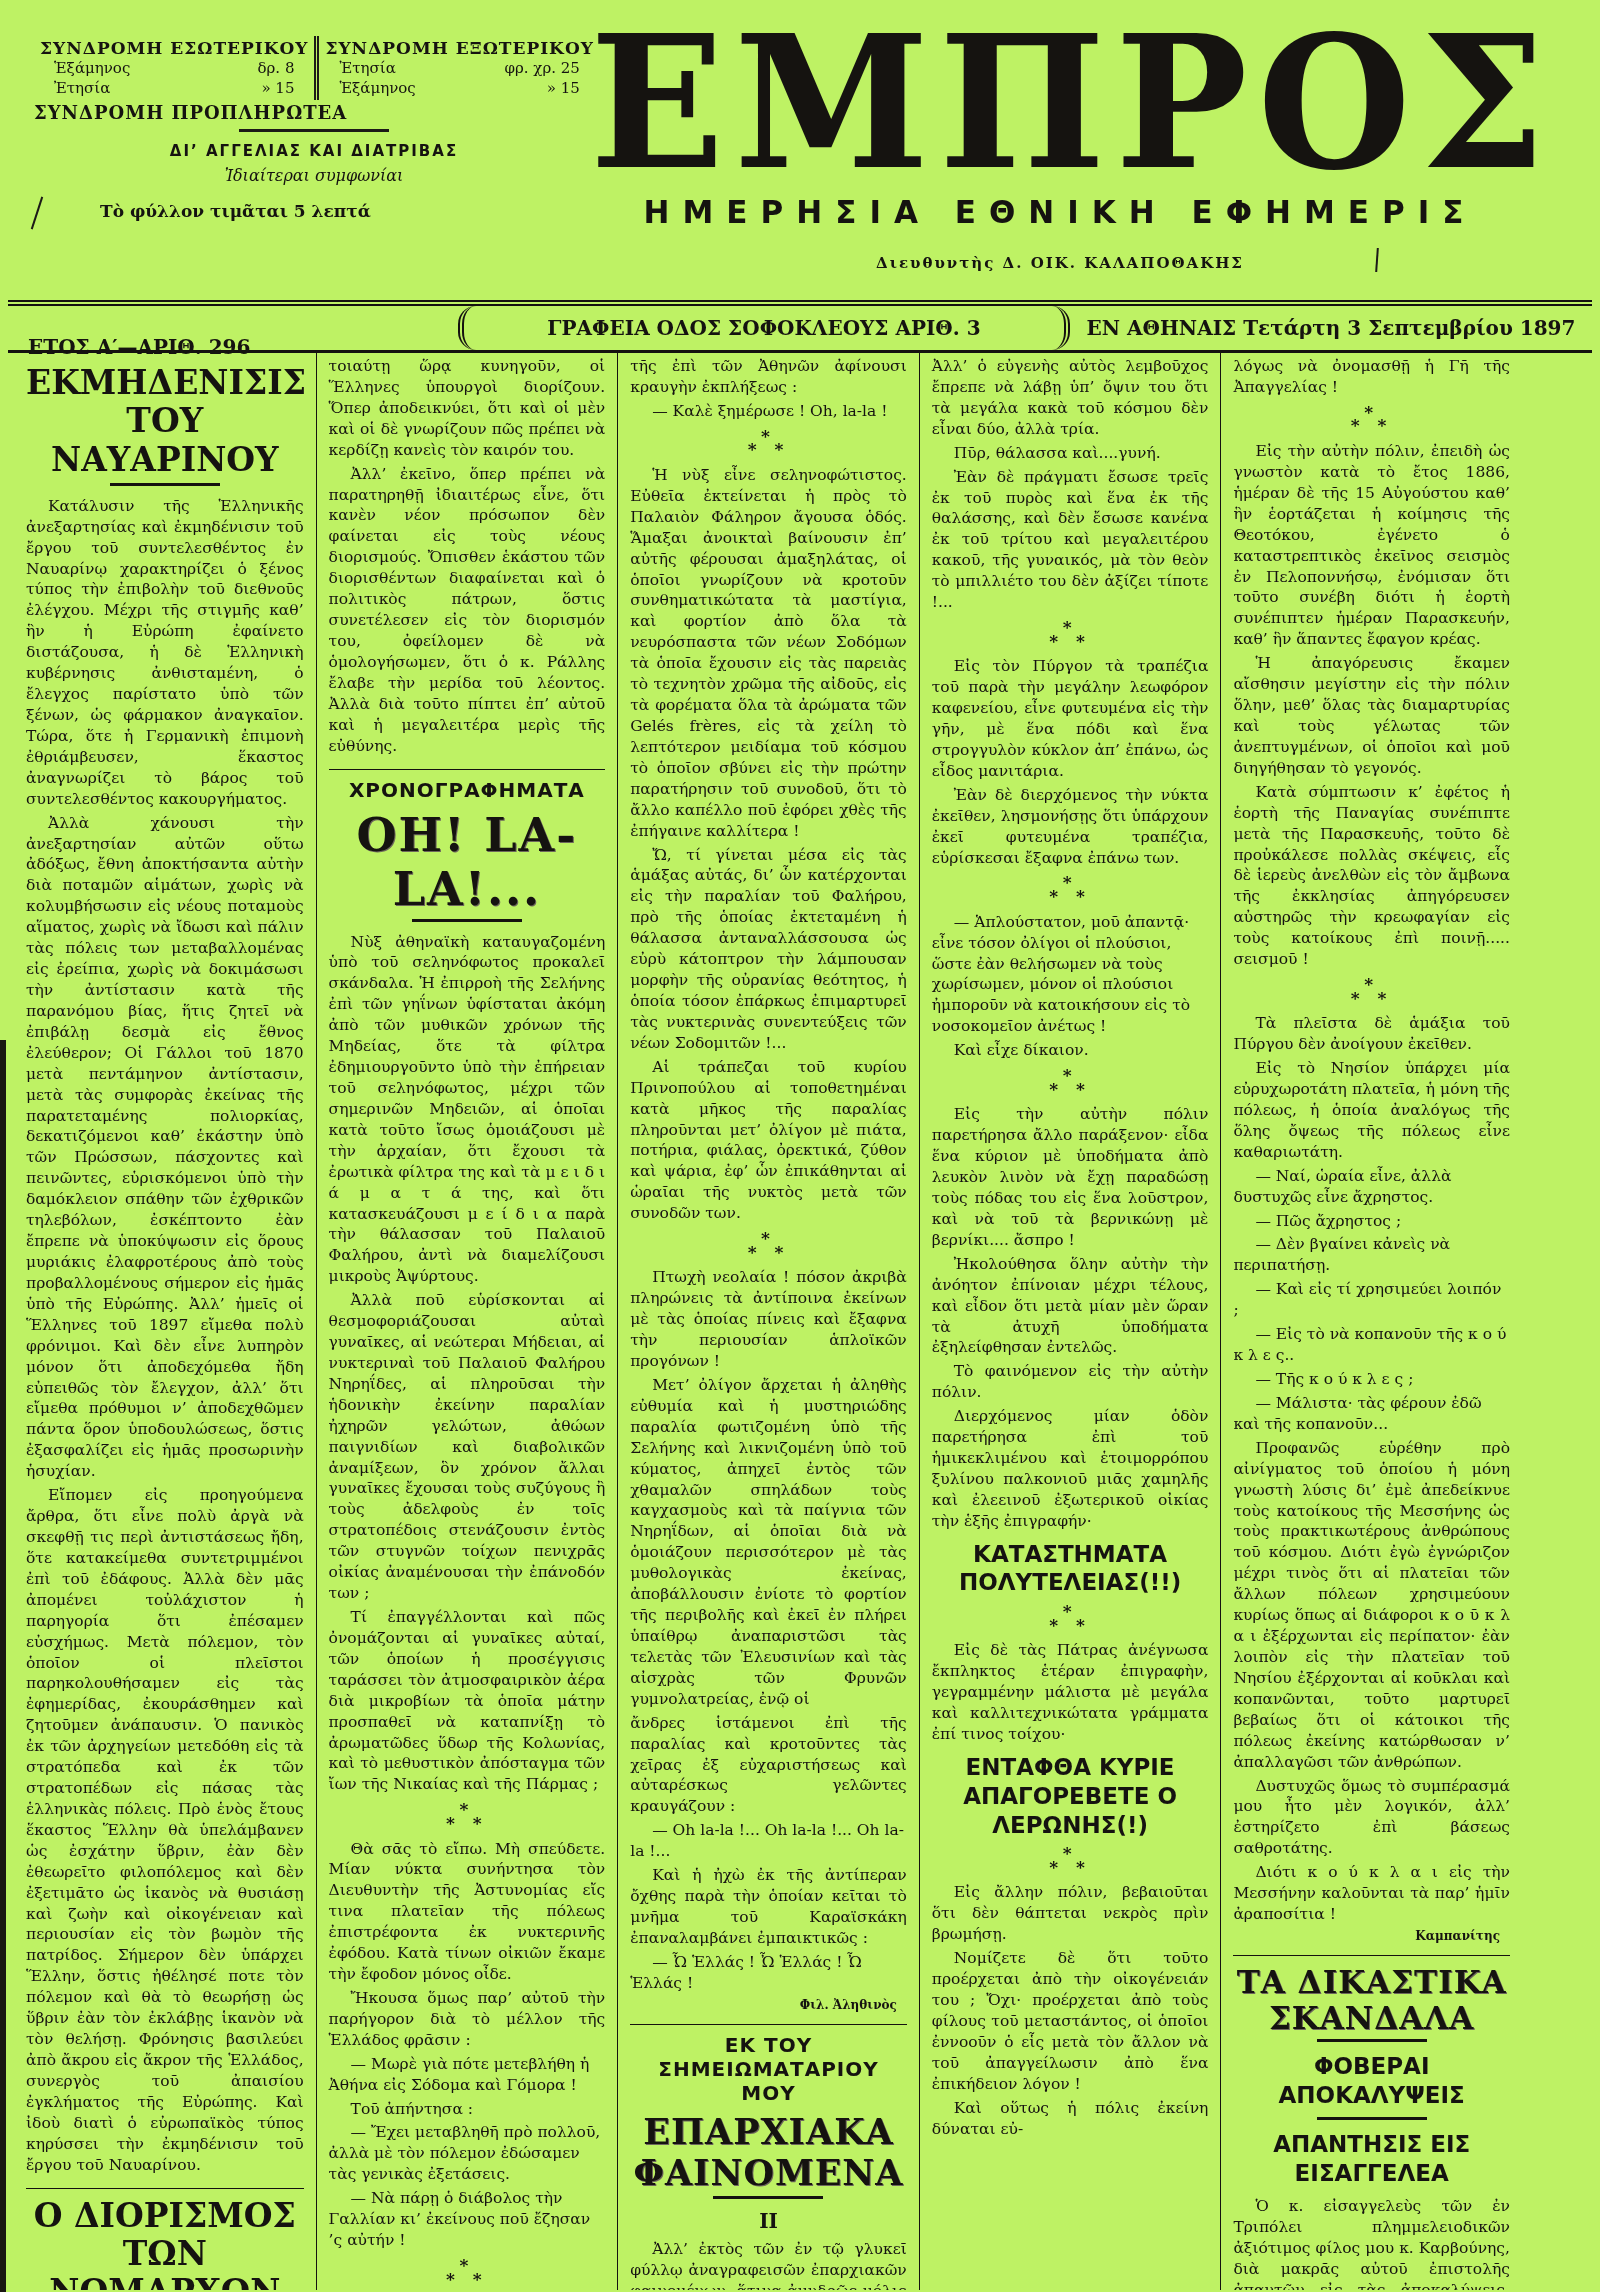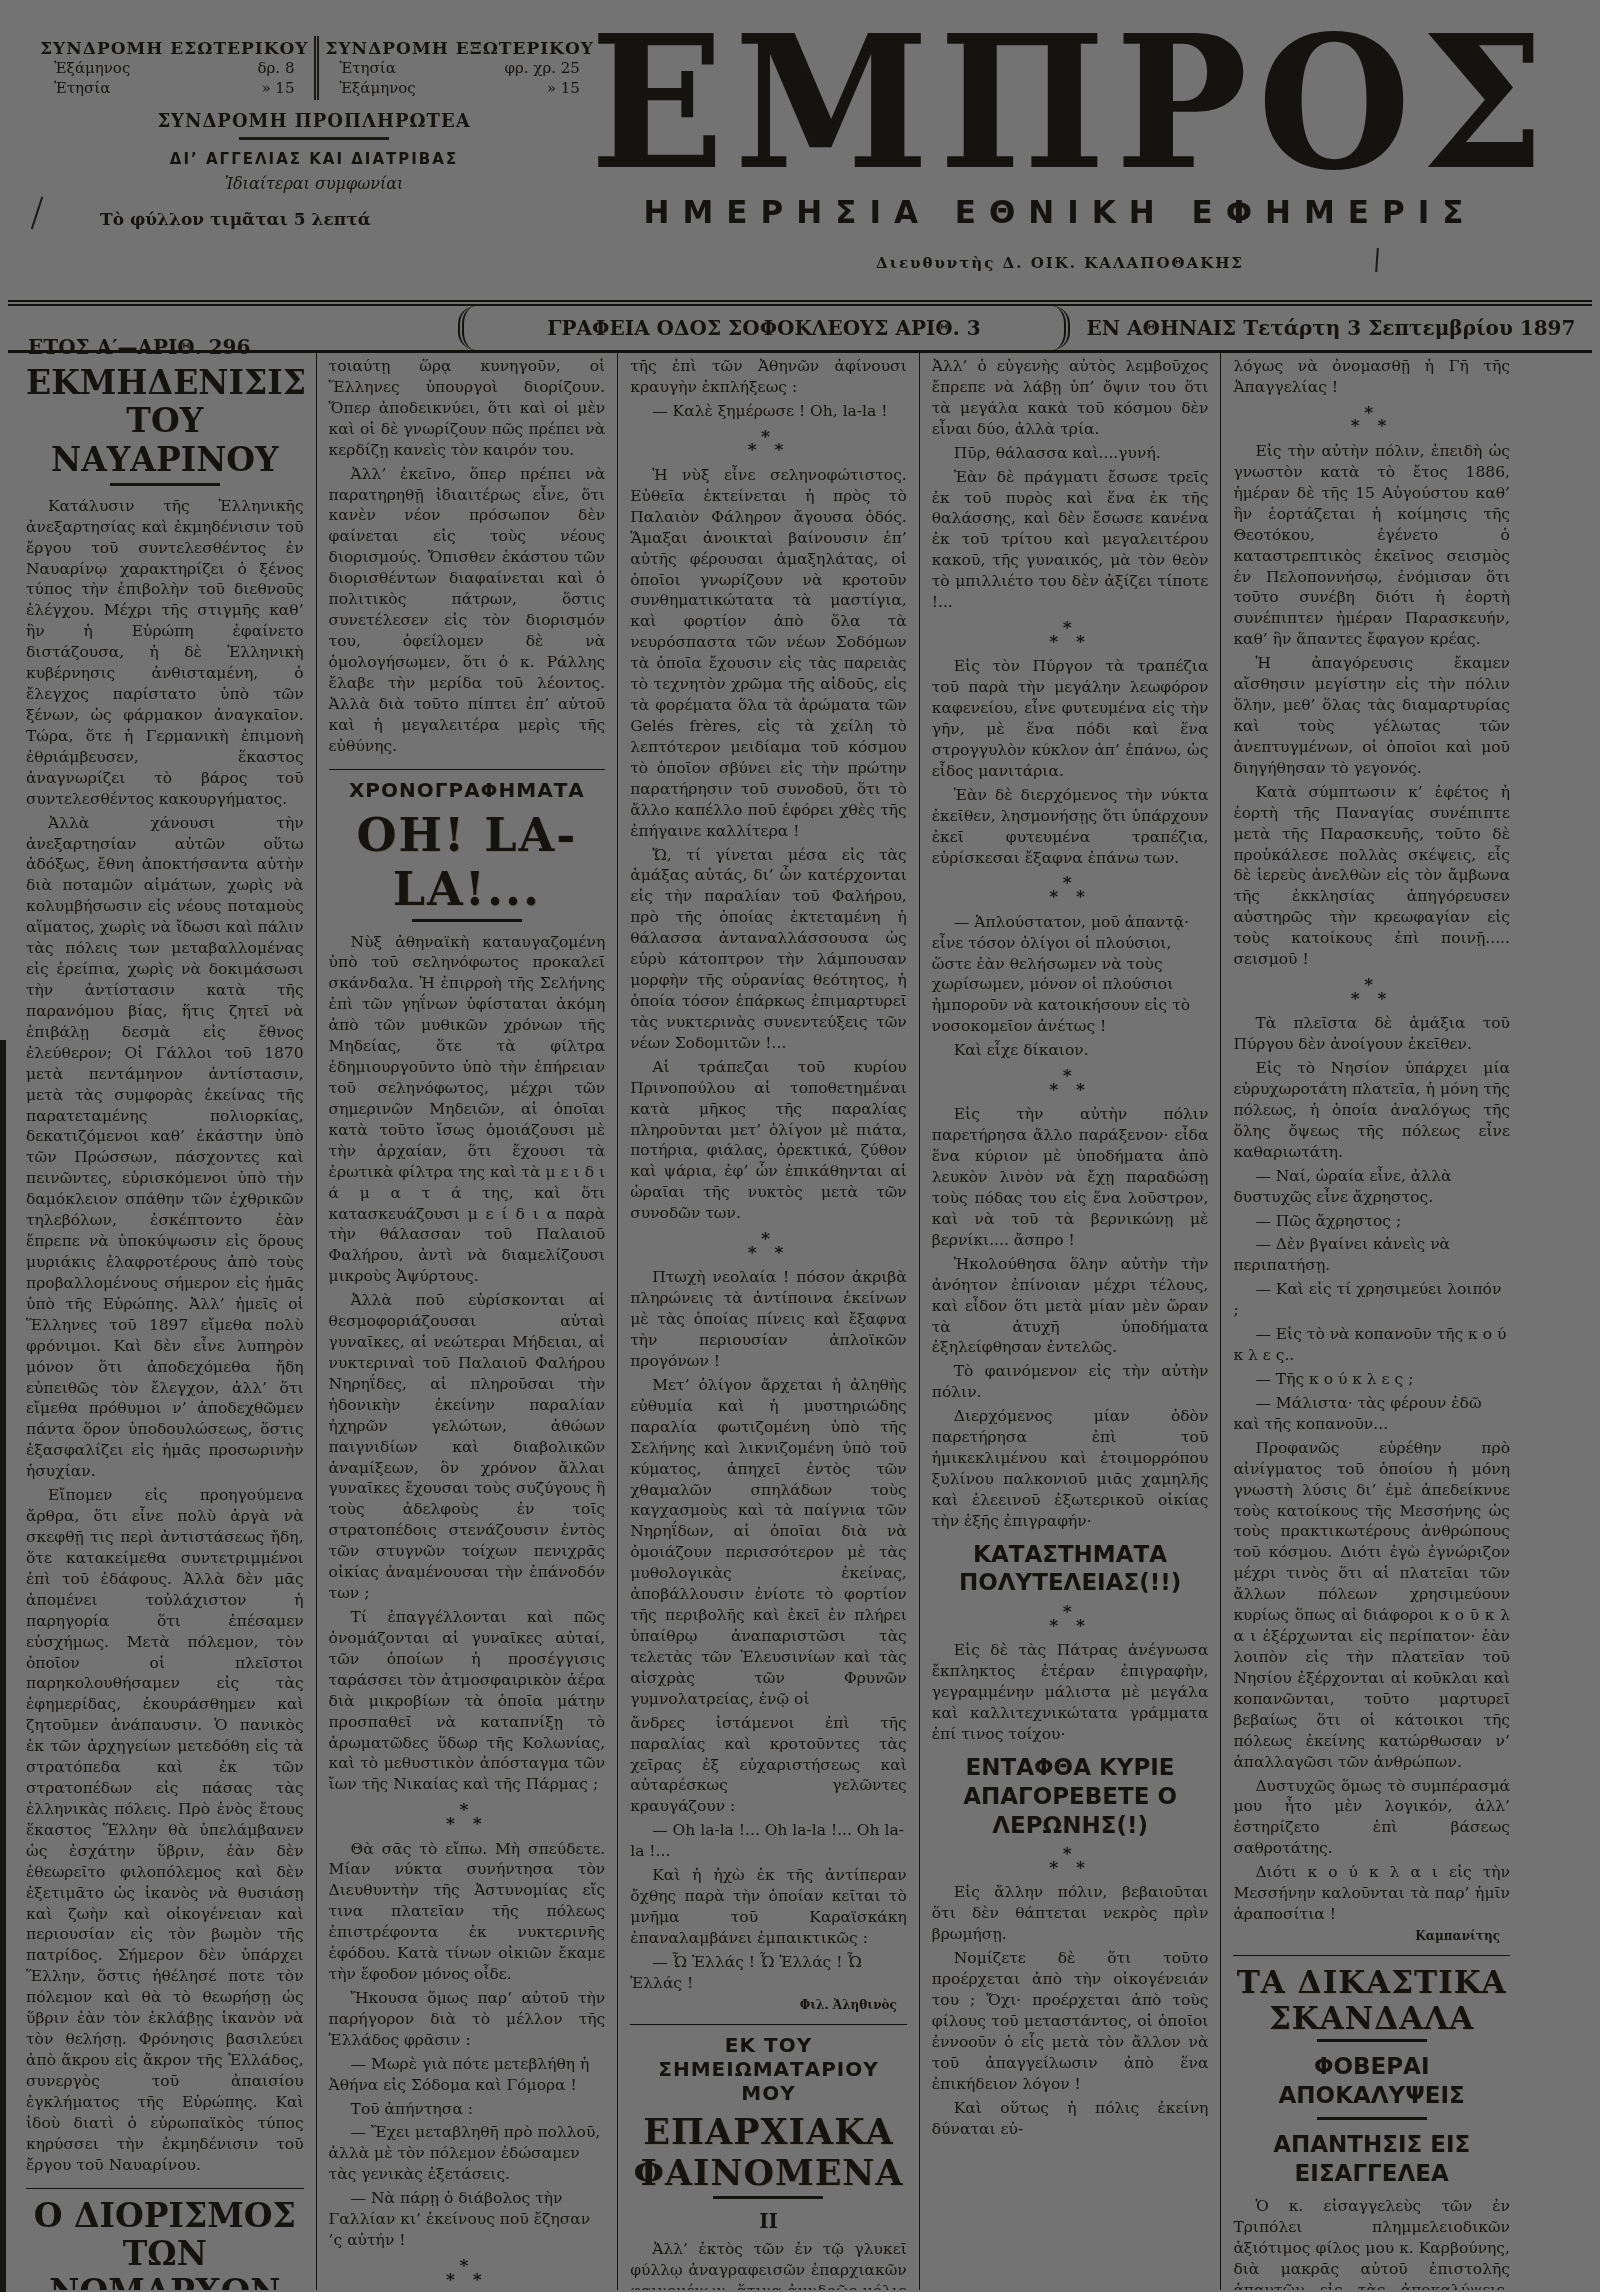--- a/index.html
+++ b/index.html
@@ -1,27 +1,27 @@
 <!DOCTYPE html>
 <html lang="el"><head>
 <meta charset="utf-8">
 <title>ΕΜΠΡΟΣ</title>
 <style>
   html,body{margin:0;padding:0;background:#d8d4c8;}
-  .page{position:relative;width:1600px;height:2292px;background:#737373;color:#151310;
+  .page{position:relative;width:1600px;height:2292px;background:#bef264;color:#151310;
         font-family:"DejaVu Serif", serif;overflow:hidden;margin:0 auto;
         box-shadow:0 0 12px rgba(0,0,0,.4);}
   
   .mast-left{position:absolute;left:34px;top:36px;width:560px;}
   .sub-row{display:flex;}
   .sub-box{width:50%;padding:2px 6px;text-align:center;}
   .sub-box + .sub-box{border-left:5px double #1c1a17;}
   .sub-title{font-weight:bold;font-size:17px;letter-spacing:1px;white-space:nowrap;}
   .sub-line{display:flex;justify-content:space-between;font-size:15px;padding:1px 14px;}
-  .prepaid{margin-top:10px;text-align:center;font-weight:bold;font-size:18px;letter-spacing:1px;}
+  .prepaid{margin-top:2px;font-weight:bold;font-size:18px;letter-spacing:1px;}
   .squiggle{width:150px;margin:6px auto;border-top:3px solid #1c1a17;}
   .ads-line{text-align:center;font-family:"DejaVu Sans",sans-serif;font-size:15px;font-weight:bold;letter-spacing:2px;margin-top:10px;}
   .ads-note{text-align:center;font-size:16px;font-style:italic;margin-top:6px;}
   .price-line{margin-top:16px;font-size:17px;font-weight:bold;padding-left:66px;}
   .slash-mark{position:absolute;left:2px;top:160px;width:2px;height:34px;background:#1c1a17;transform:rotate(18deg);}
   .mast-right{position:absolute;left:590px;top:18px;width:940px;text-align:center;}
   .paper-title{font-size:176px;line-height:.98;font-weight:bold;letter-spacing:10px;
                font-family:"DejaVu Serif", serif;transform:scaleY(1.04);}
   .paper-subtitle{margin-top:4px;font-family:"DejaVu Sans",sans-serif;font-weight:bold;
                   font-size:31px;letter-spacing:13px;white-space:nowrap;}

